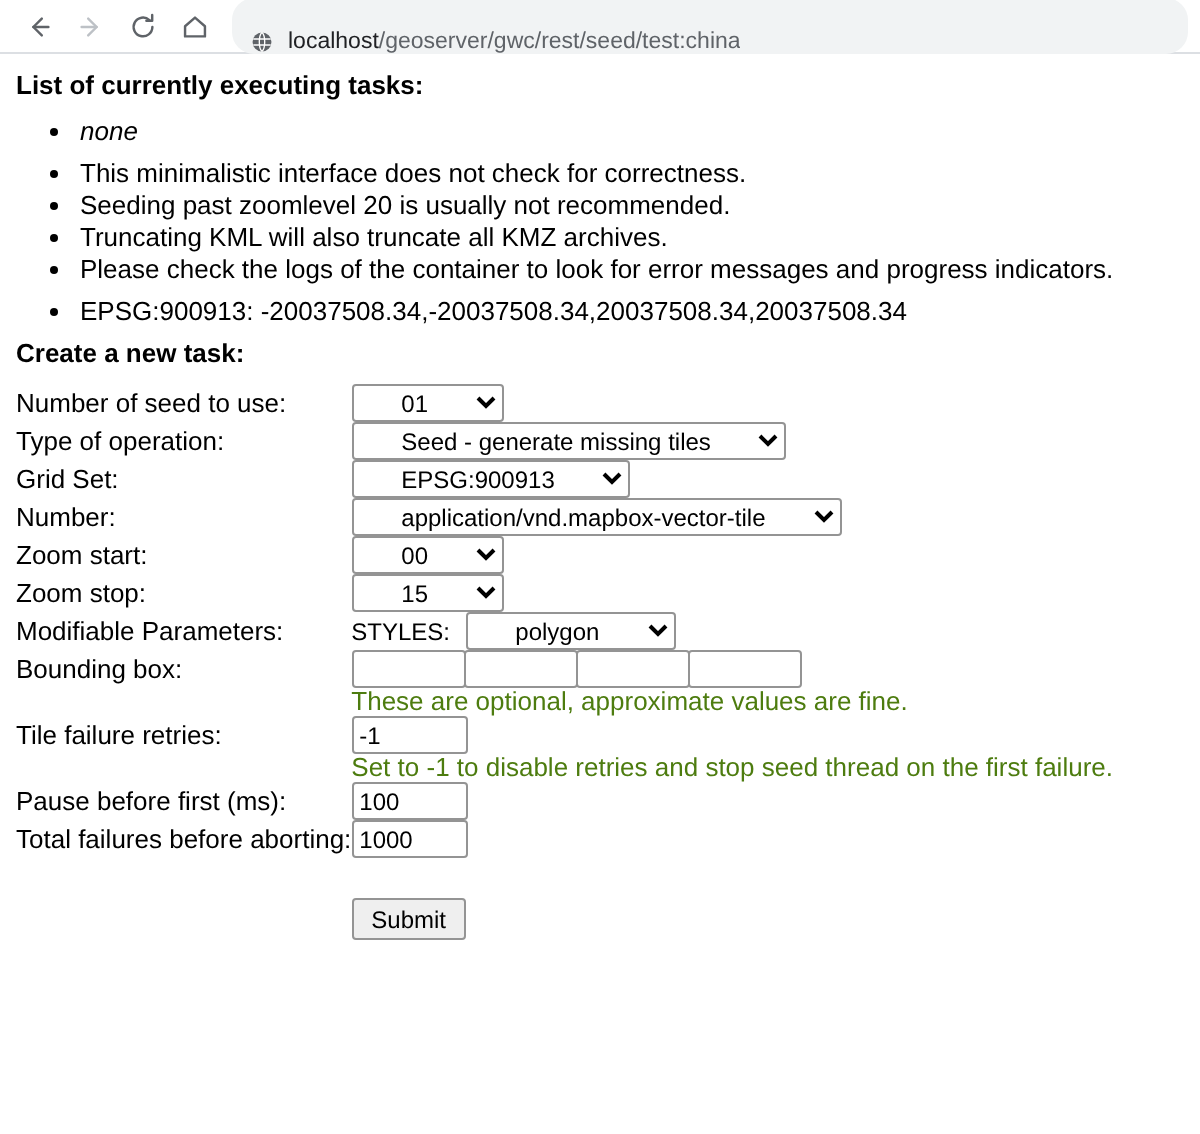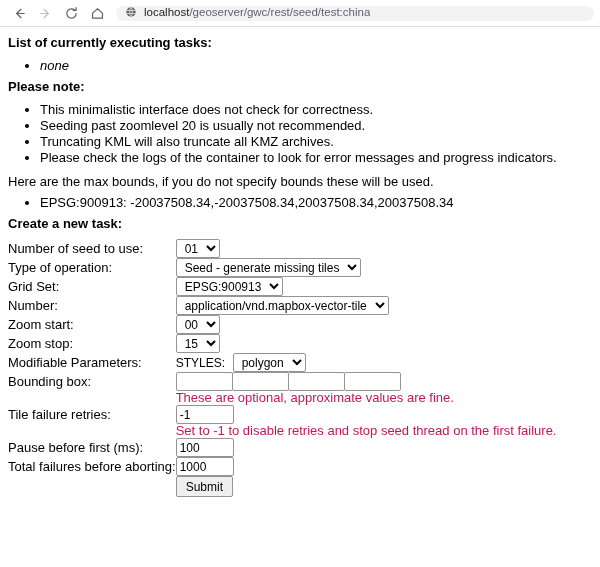--- a/index.html
+++ b/index.html
@@ -31,26 +31,26 @@
     height: 24px;
     display: flex;
     align-items: center;
     justify-content: center;
     border-radius: 50%;
     flex: 0 0 auto;
   }
   .nav-btn svg { display: block; }
   .addressbar {
     flex: 1 1 auto;
-    height: 15px;
+    height: 28px;
     margin-left: 6px;
     background: #f1f3f4;
     border-radius: 11px;
     display: flex;
-    align-items: flex-start;
+    align-items: flex-end;
     padding: 0 9px;
     box-sizing: border-box;
     overflow: hidden;
   }
   .site-icon {
     flex: 0 0 auto;
     margin-right: 7px;
     display: flex;
     align-items: center;
   }
@@ -107,32 +107,32 @@
   td.label-cell {
     width: 165px;
     padding: 6px 4px 6px 4px;
     white-space: nowrap;
   }
   td.field-cell {
     padding: 5px 0 5px 0;
   }
   .hint {
     font-size: 12px;
-    color: #be185d;
+    color: #4d7c0f;
     padding: 0 0 3px 0;
     line-height: 14px;
   }
   select.ctl {
     font-family: "Liberation Sans", sans-serif;
     font-size: 12px;
     color: #000;
     background: #ffffff;
     border: 1px solid #949494;
     border-radius: 2px;
-    padding: 1px 4px;
+    padding: 1px 20px;
     height: 19px;
     box-sizing: border-box;
   }
   input.txt {
     font-family: "Liberation Sans", sans-serif;
     font-size: 12px;
     color: #000;
     background: #ffffff;
     border: 1px solid #949494;
     border-radius: 2px;
@@ -146,20 +146,21 @@
   .bbox-wrap { display: flex; }
   button.submit {
     font-family: "Liberation Sans", sans-serif;
     font-size: 12px;
     color: #000;
     background: #efefef;
     border: 1px solid #949494;
     border-radius: 2px;
     padding: 2px 9px;
     height: 21px;
+    margin-top: 20px;
   }
 </style>
 </head>
 <body>
 
 <div class="browser-bar">
   <div class="nav-btn">
     <span>
       <svg width="15" height="15" viewBox="0 0 16 16">
         <path d="M9.5 3.5 L5 8 L9.5 12.5" fill="none" stroke="#5f6368" stroke-width="1.3" stroke-linecap="round" stroke-linejoin="round"></path>
@@ -204,30 +205,28 @@
 
 <div class="page">
 
   <h3 class="section">List of currently executing tasks:</h3>
 
   <ul class="bullets">
     <li class="italic">none</li>
   </ul>
 
 
-  <h3 class="section">Please note:</h3>
 
   <ul class="bullets">
     <li>This minimalistic interface does not check for correctness.</li>
     <li>Seeding past zoomlevel 20 is usually not recommended.</li>
     <li>Truncating KML will also truncate all KMZ archives.</li>
     <li>Please check the logs of the container to look for error messages and progress indicators.</li>
   </ul>
 
-  <p class="para">Here are the max bounds, if you do not specify bounds these will be used.</p>
 
   <ul class="bullets">
     <li>EPSG:900913: -20037508.34,-20037508.34,20037508.34,20037508.34</li>
   </ul>
 
   <h3 class="section">Create a new task:</h3>
 
   <table class="form">
     <tbody>
         <tr>

